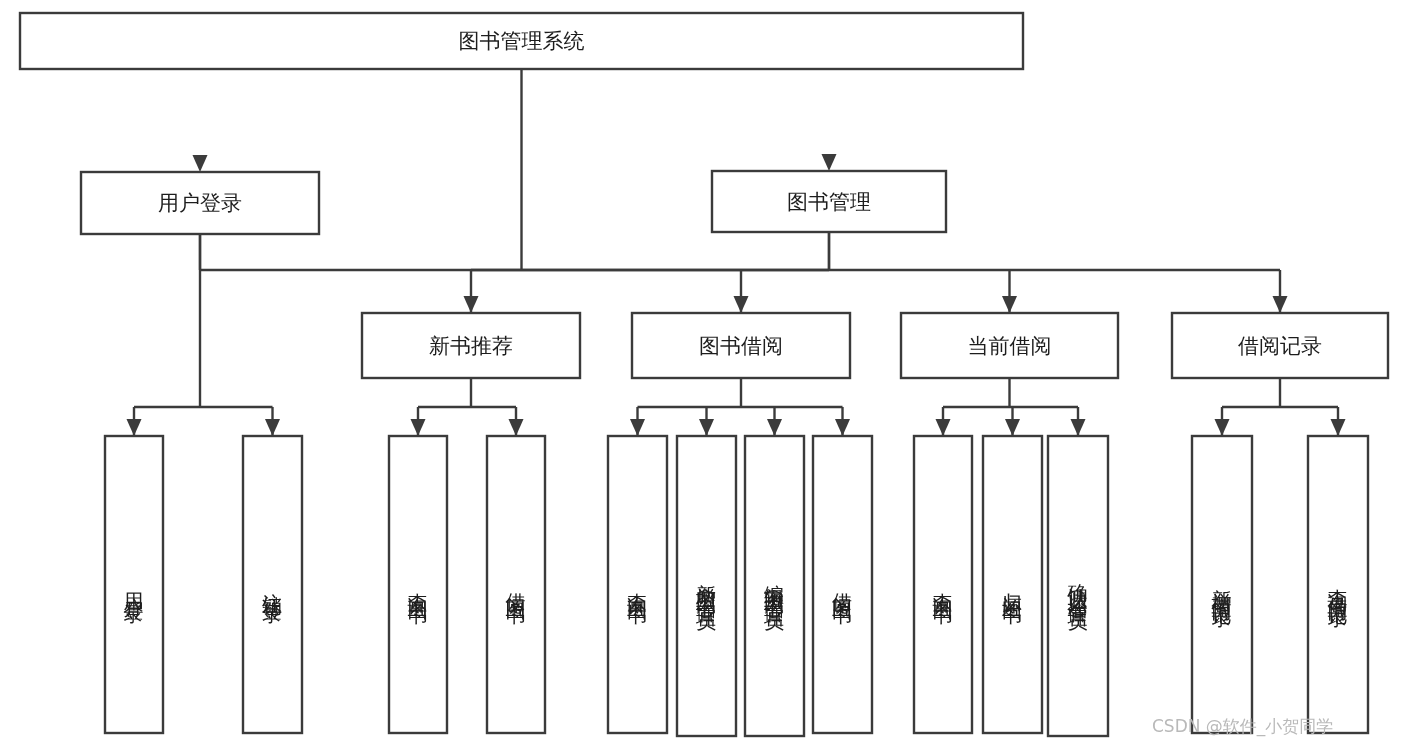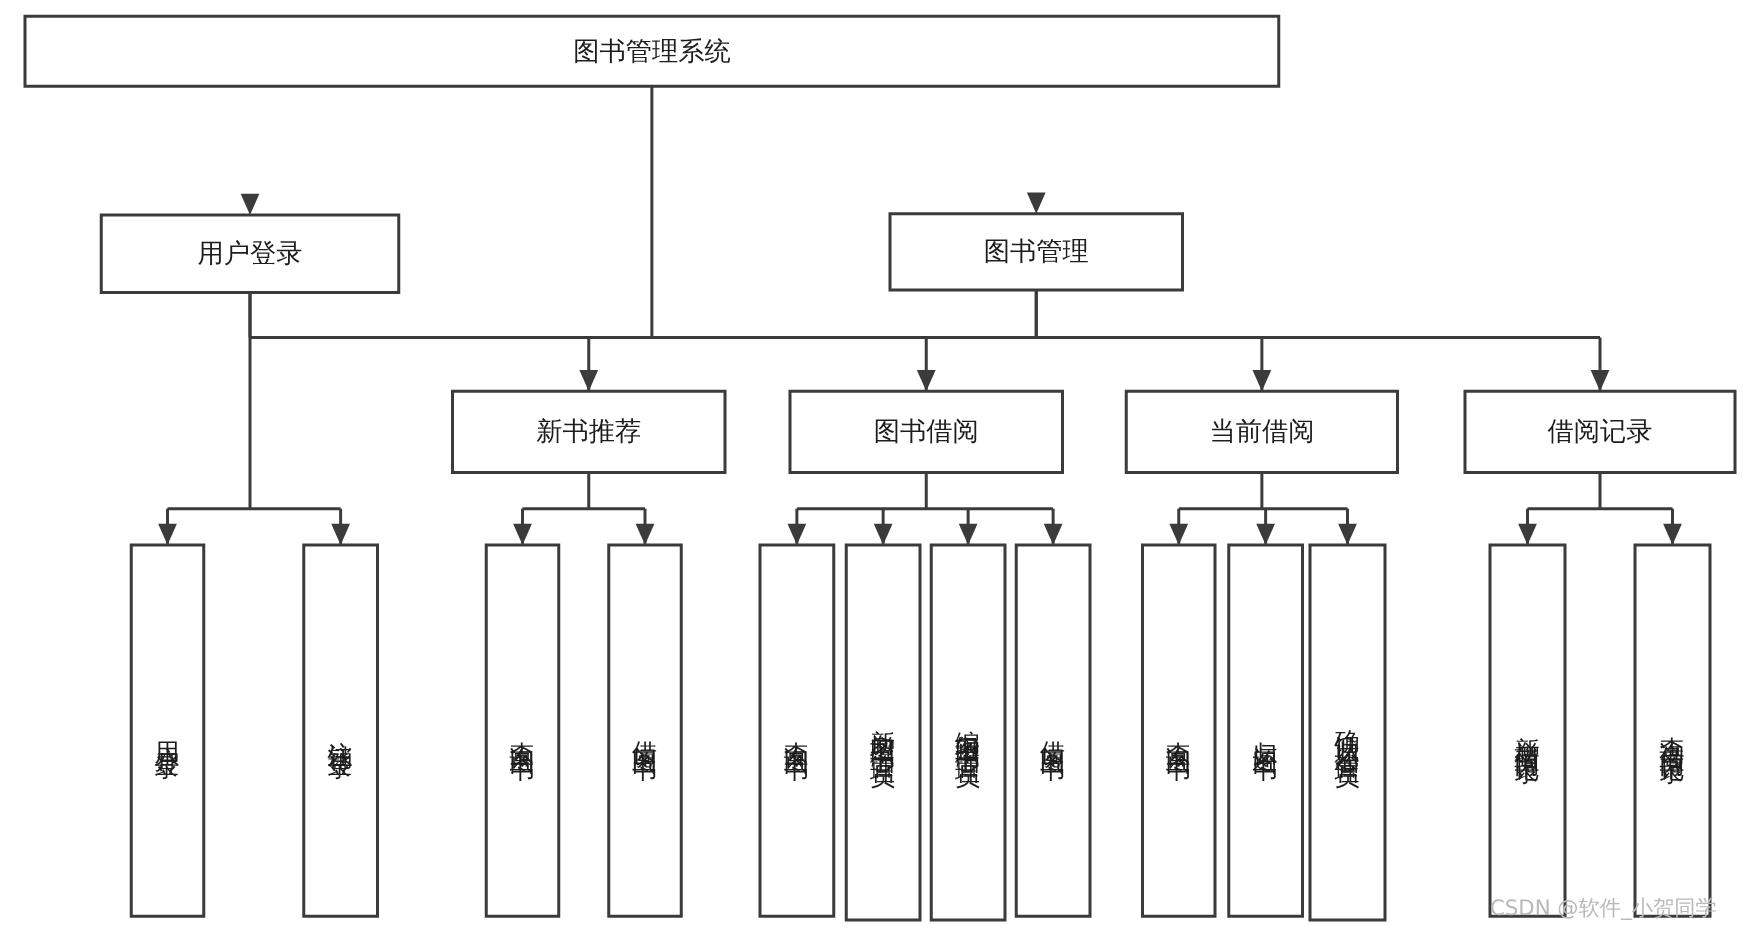--- a/index.html
+++ b/index.html
@@ -137,14 +137,14 @@
       <div class="leaf-label" style="left: 608px; top: 436px; width: 59px; height: 297px;">查询图书</div>
       <div class="leaf-label" style="left: 677px; top: 436px; width: 59px; height: 300px;">新增图书（管理员）</div>
       <div class="leaf-label" style="left: 745px; top: 436px; width: 59px; height: 300px;">编辑图书（管理员）</div>
       <div class="leaf-label" style="left: 813px; top: 436px; width: 59px; height: 297px;">借阅图书</div>
       <div class="leaf-label" style="left: 914px; top: 436px; width: 58px; height: 297px;">查询图书</div>
       <div class="leaf-label" style="left: 983px; top: 436px; width: 59px; height: 297px;">归还图书</div>
       <div class="leaf-label" style="left: 1048px; top: 436px; width: 60px; height: 300px;">确认归还（管理员）</div>
       <div class="leaf-label" style="left: 1192px; top: 436px; width: 60px; height: 297px;">新增借阅记录</div>
       <div class="leaf-label" style="left: 1308px; top: 436px; width: 60px; height: 297px;">查询借阅记录</div>
     </div>
-  <div class="watermark" style="left: 1192px; top: 715px;">CSDN @软件_小贺同学</div>
+  <div class="watermark" style="left: 1152px; top: 715px;">CSDN @软件_小贺同学</div>
 </div>
 
 </body></html>

